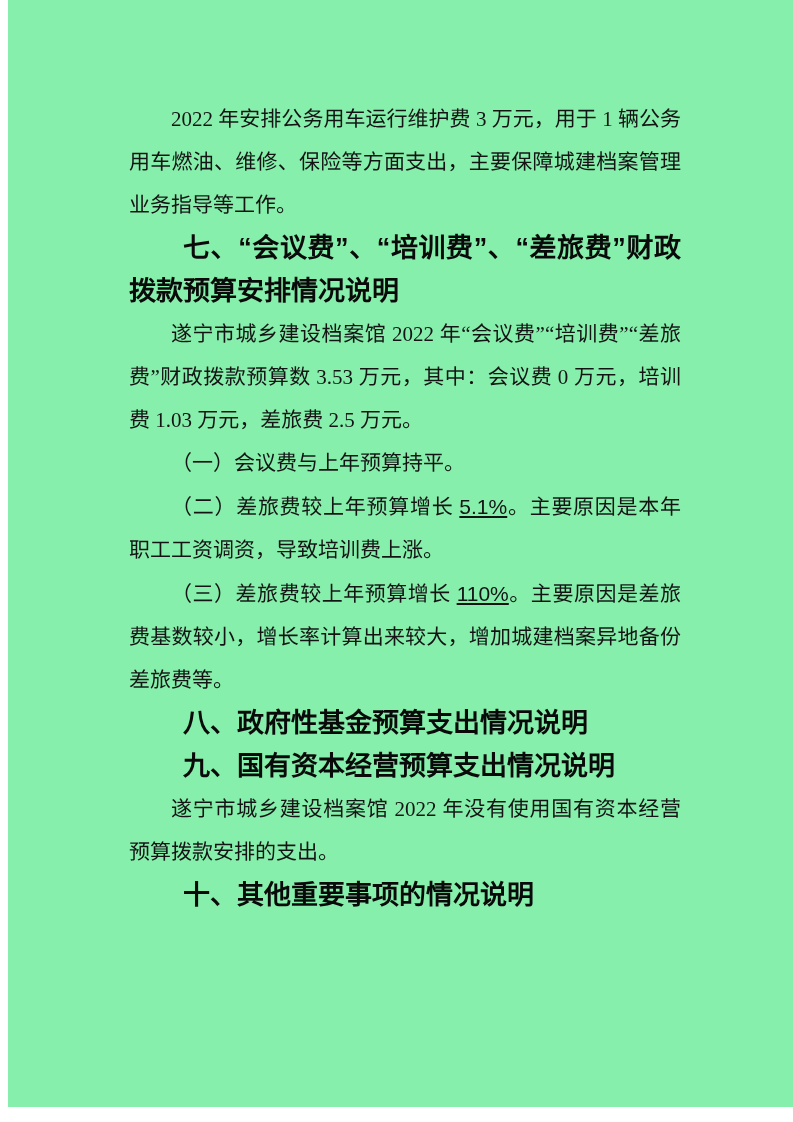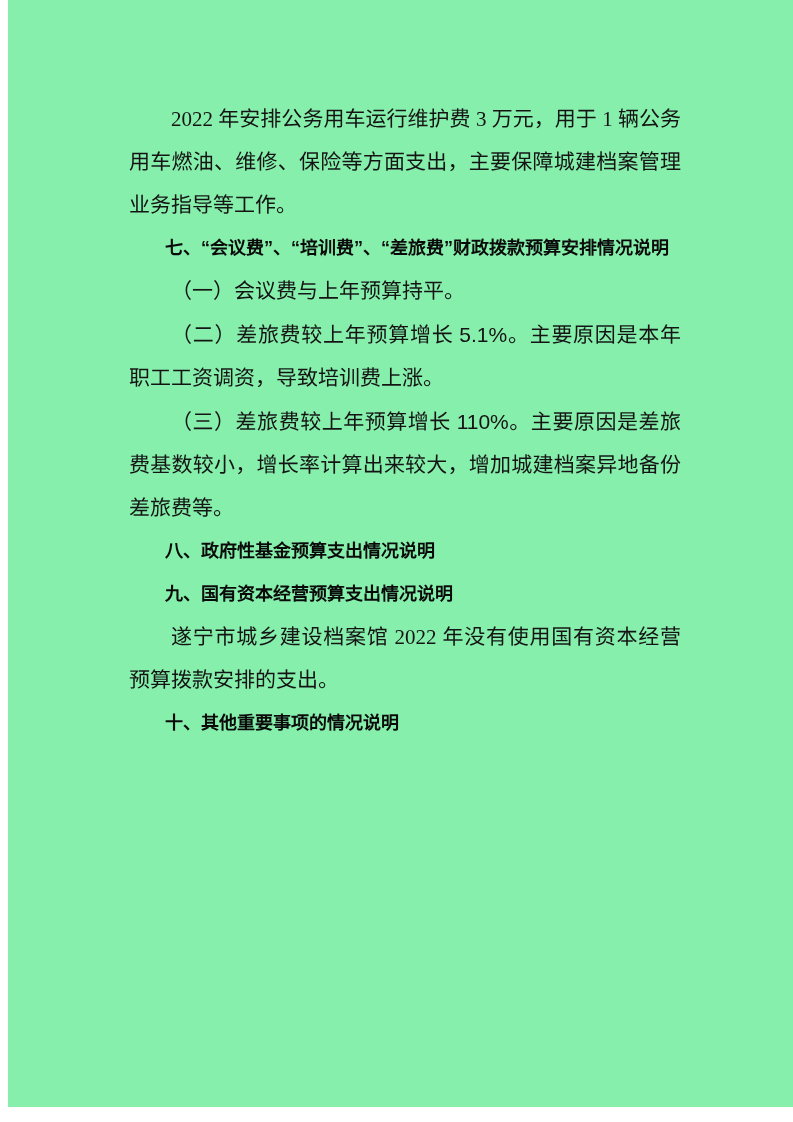--- a/index.html
+++ b/index.html
@@ -30,41 +30,43 @@
   }
   .para {
     margin: 0;
     text-indent: 2em;
     font-weight: 400;
     font-family: "Liberation Serif", serif;
   }
   .heading {
     margin: 0;
     text-indent: 2em;
-    font-size: 18px;
+    font-size: 27px;
     line-height: 43px;
     font-weight: 700;
     font-family: "Liberation Sans", sans-serif;
     color: #0a0a0a;
     text-align: justify;
   }
   .num-sans {
     font-family: "Liberation Sans", sans-serif;
+    text-decoration: underline;
   }
 </style>
 </head>
 <body>
 
 <div class="page">
   <div class="content">
 
     <p class="para">2022 年安排公务用车运行维护费 3 万元，用于 1 辆公务用车燃油、维修、保险等方面支出，主要保障城建档案管理业务指导等工作。</p>
 
     <h2 class="heading">七、“会议费”、“培训费”、“差旅费”财政拨款预算安排情况说明</h2>
 
+    <p class="para">遂宁市城乡建设档案馆 2022 年“会议费”“培训费”“差旅费”财政拨款预算数 3.53 万元，其中：会议费 0 万元，培训费 1.03 万元，差旅费 2.5 万元。</p>
 
     <p class="para">（一）会议费与上年预算持平。</p>
 
     <p class="para"><span>（二）差旅费较上年预算增长 </span><span class="num-sans">5.1%</span><span>。主要原因是本年职工工资调资，导致培训费上涨。</span></p>
 
     <p class="para"><span>（三）差旅费较上年预算增长 </span><span class="num-sans">110%</span><span>。主要原因是差旅费基数较小，增长率计算出来较大，增加城建档案异地备份差旅费等。</span></p>
 
     <h2 class="heading">八、政府性基金预算支出情况说明</h2>
 
 

